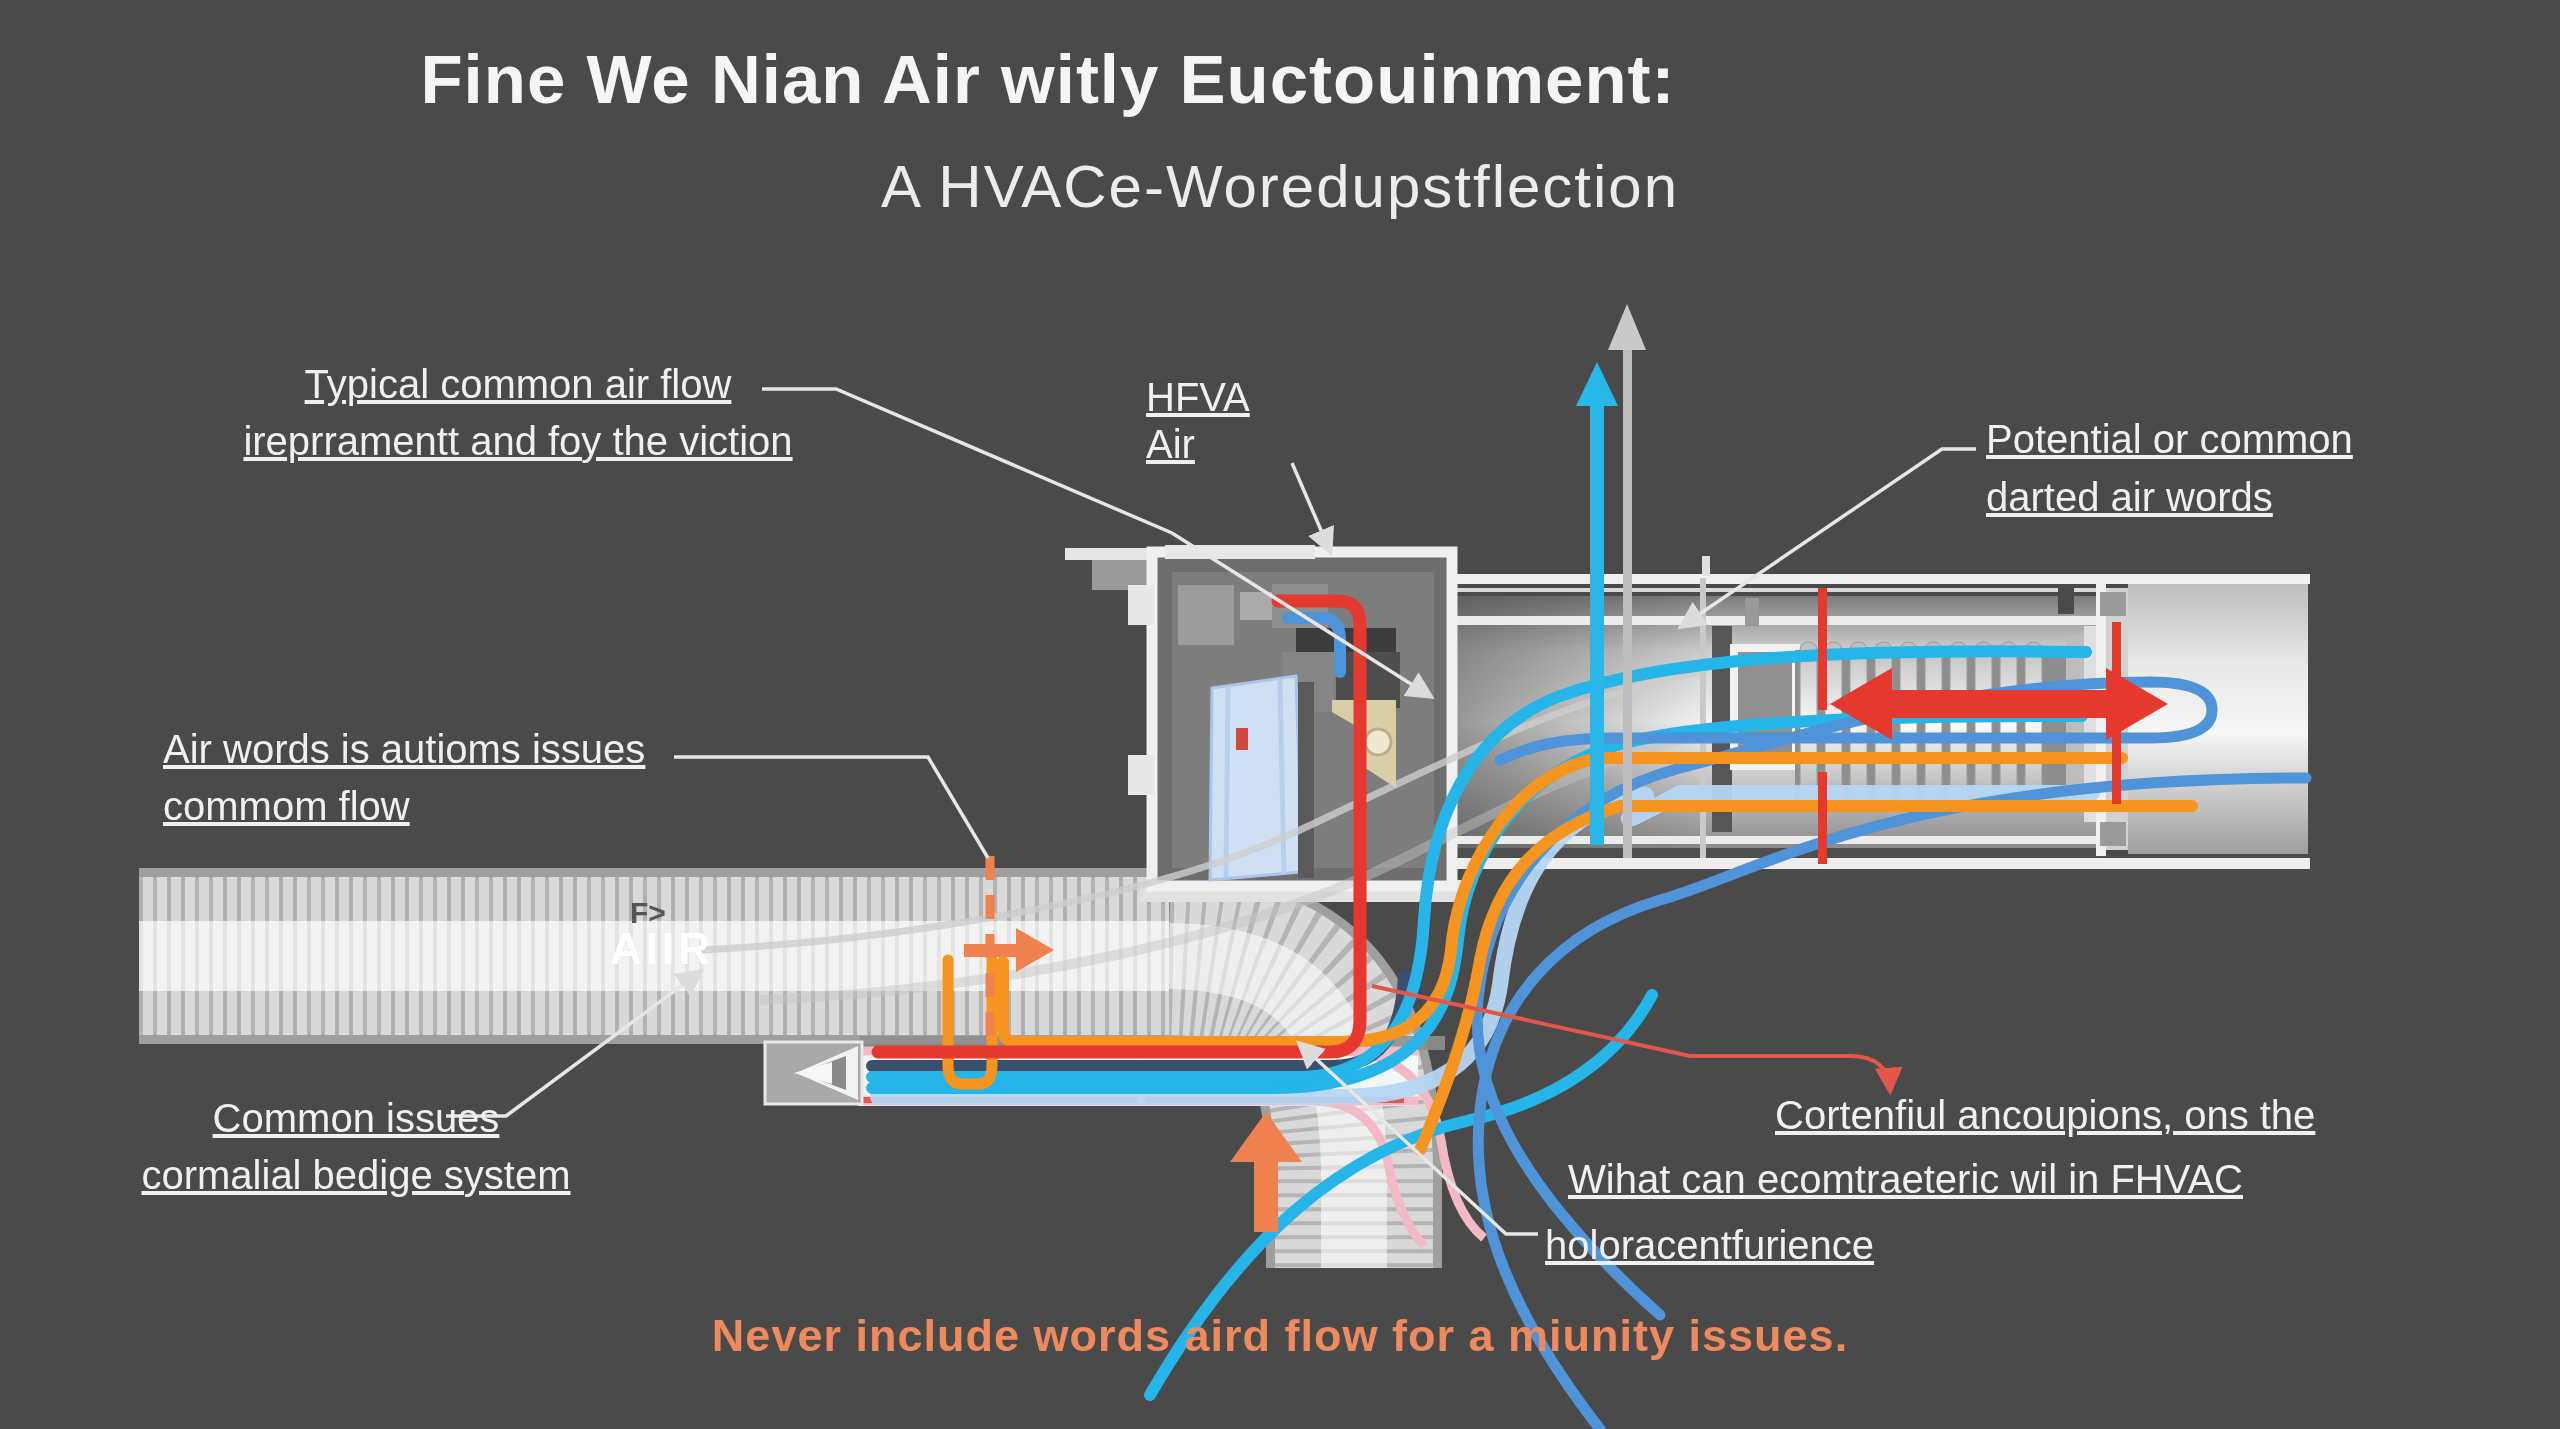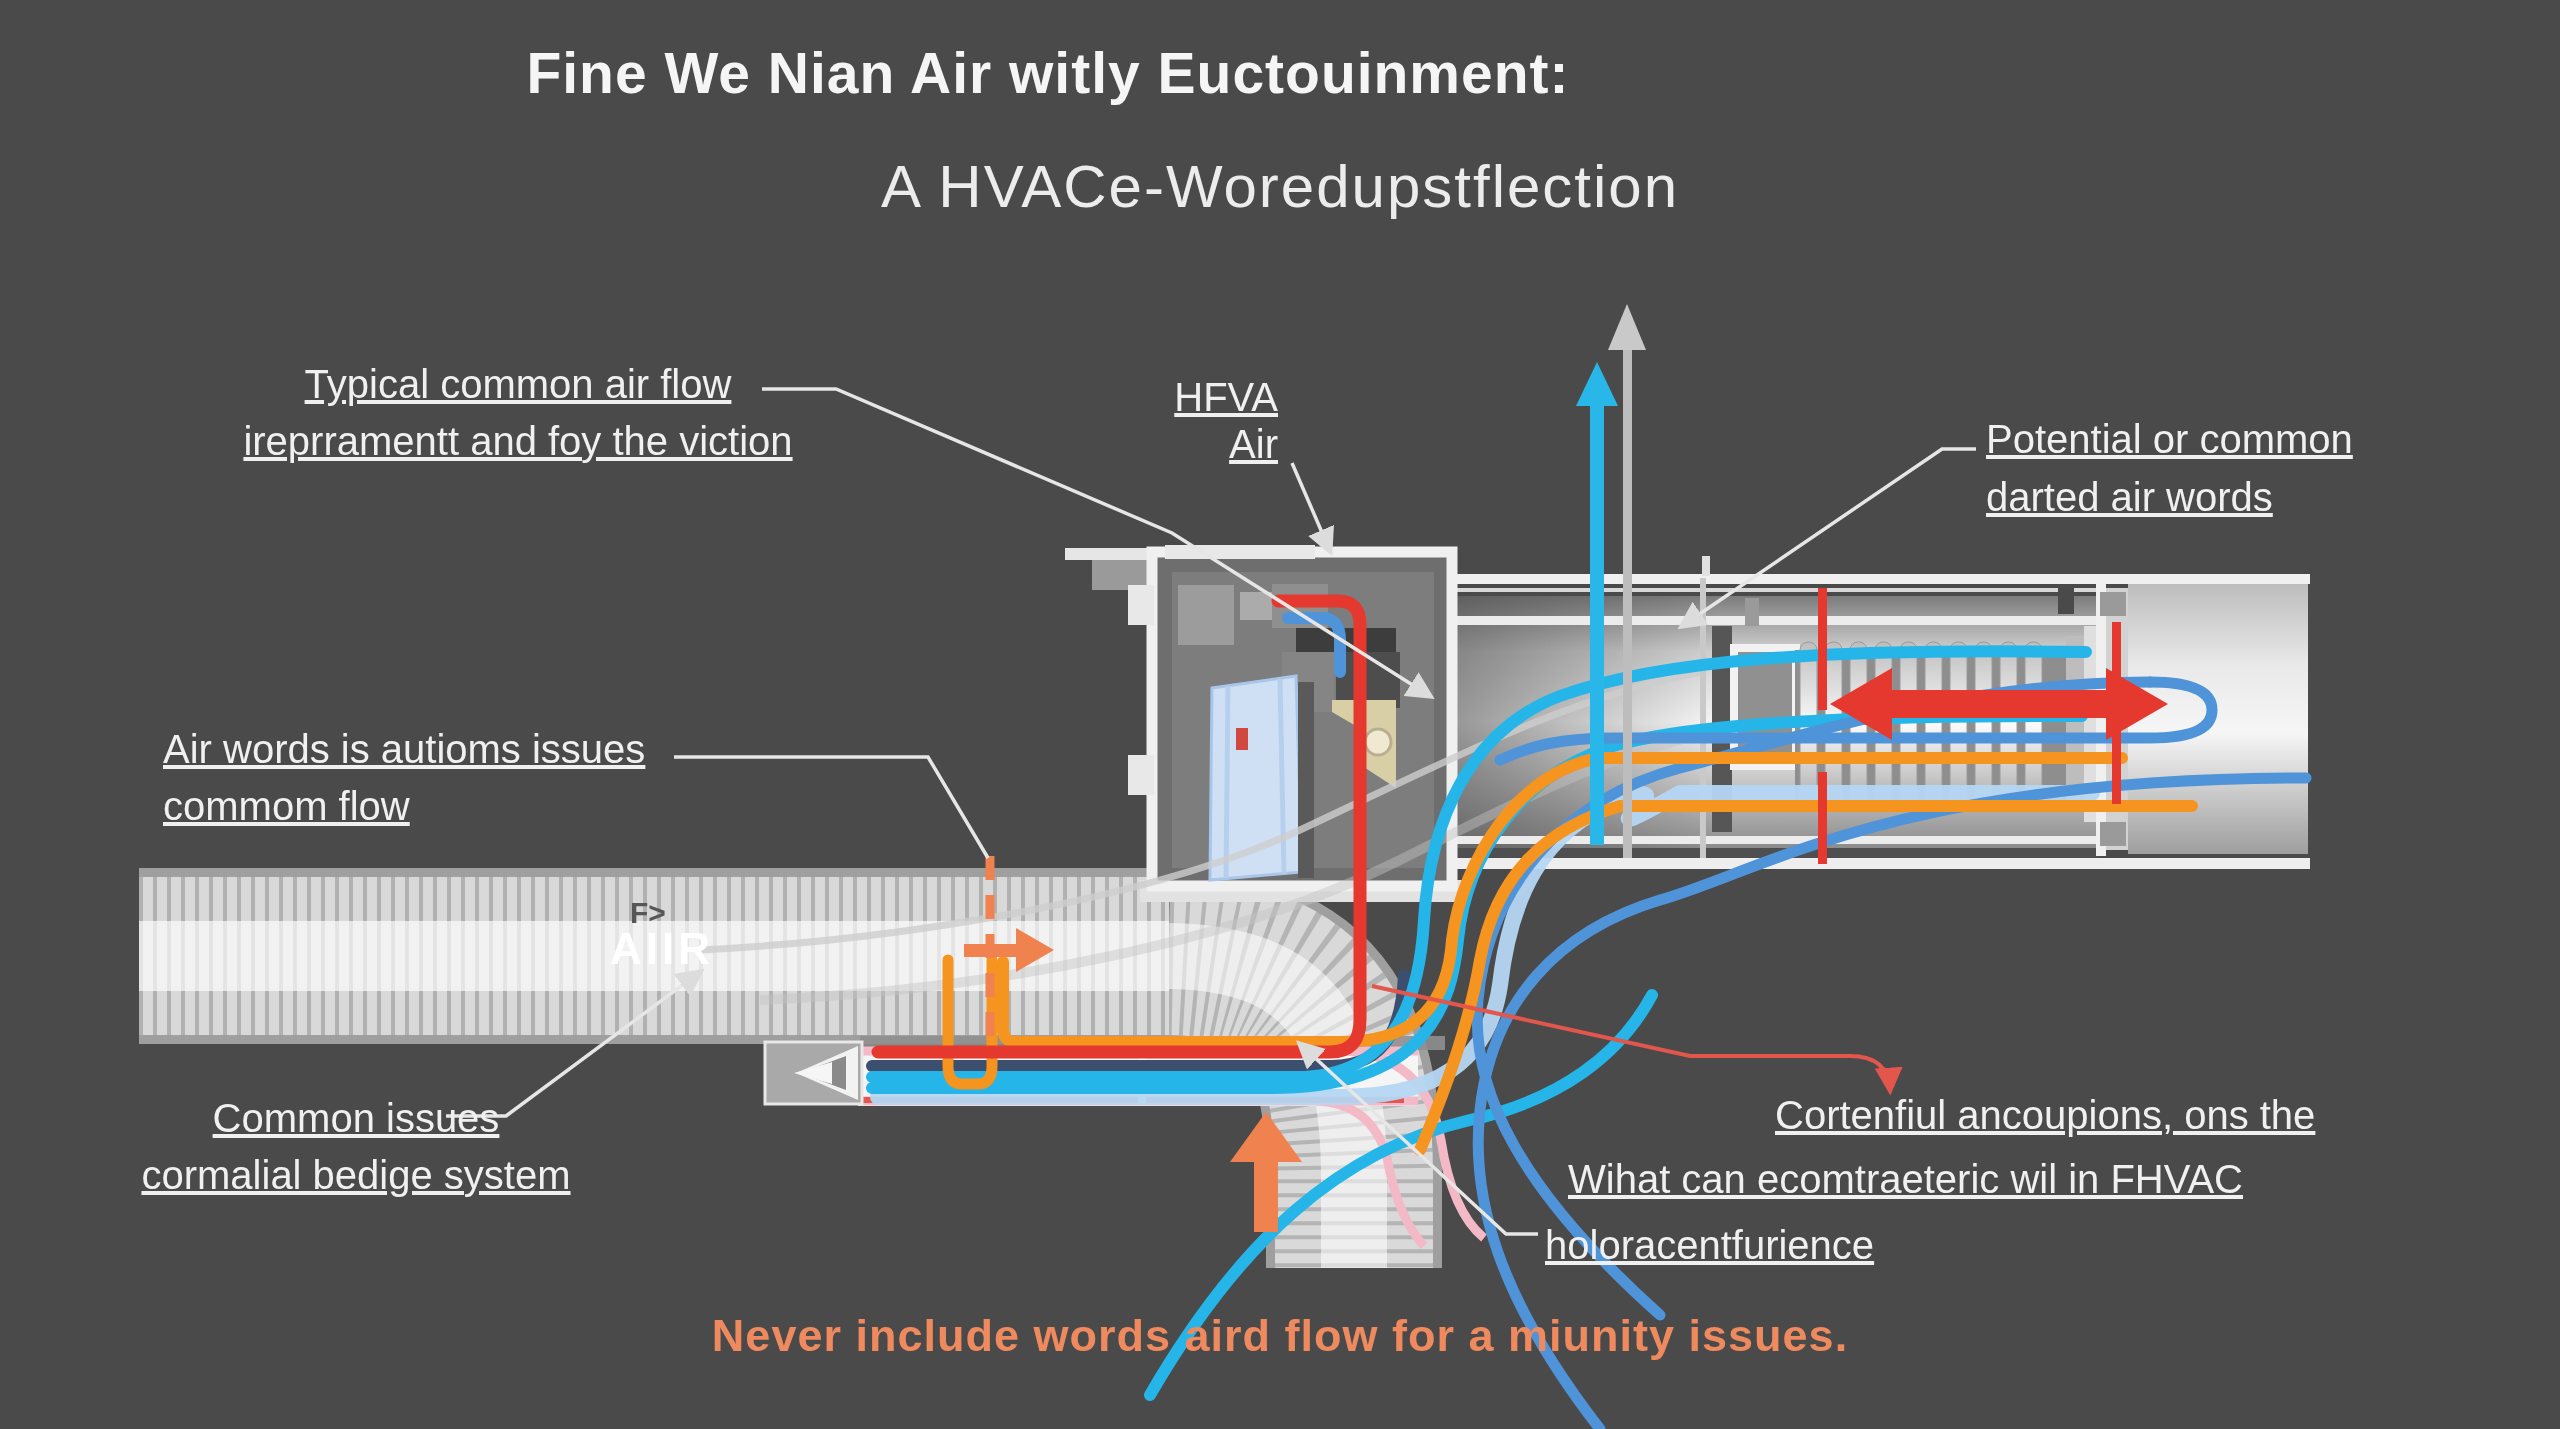--- a/index.html
+++ b/index.html
@@ -1,26 +1,26 @@
 <!DOCTYPE html>
 <html><head>
 <meta charset="utf-8">
 <style>
   html,body{margin:0;padding:0;background:#4a4a4b;}
   .stage{position:relative;width:2560px;height:1429px;background:#4a4a4b;overflow:hidden;
          font-family:"Liberation Sans",sans-serif;color:#f1f1f1;}
   .diagram{position:absolute;left:0;top:0;width:2560px;height:1429px;}
   .lbl{position:absolute;white-space:nowrap;}
-  .title{left:0;top:40px;width:2096px;text-align:center;font-size:57px;font-weight:700;
+  .title{left:0;top:40px;width:2096px;text-align:center;font-size:69px;font-weight:700;
          letter-spacing:1px;color:#f5f5f5;}
   .subtitle{left:0;top:152px;width:2560px;text-align:center;font-size:60px;font-weight:400;
          letter-spacing:2px;color:#ececec;}
   .ann{font-size:40px;line-height:1.42;color:#f0f0f0;text-decoration:underline;}
   .tl{left:180px;top:356px;width:676px;text-align:center;}
-  .hfva{left:1146px;top:374px;width:132px;text-align:right;line-height:1.18;}
+  .hfva{left:1146px;top:374px;width:132px;text-align:left;line-height:1.18;}
   .tr{left:1986px;top:410px;text-align:left;line-height:1.45;}
   .ml{left:163px;top:721px;text-align:left;}
   .bl{left:120px;top:1084px;width:472px;text-align:center;margin-top:6px;}
   .br1{left:1775px;top:1087px;}
   .br2{left:1568px;top:1151px;}
   .br3{left:1545px;top:1217px;}
   .ductlbl1{left:630px;top:896px;font-size:30px;font-weight:700;color:#565656;}
   .ductlbl2{left:610px;top:924px;font-size:44px;font-weight:700;letter-spacing:4px;color:#ffffff;}
   .footer{left:0;top:1310px;width:2560px;text-align:center;font-size:45px;font-weight:700;
           color:#ef8a5e;letter-spacing:1px;}

